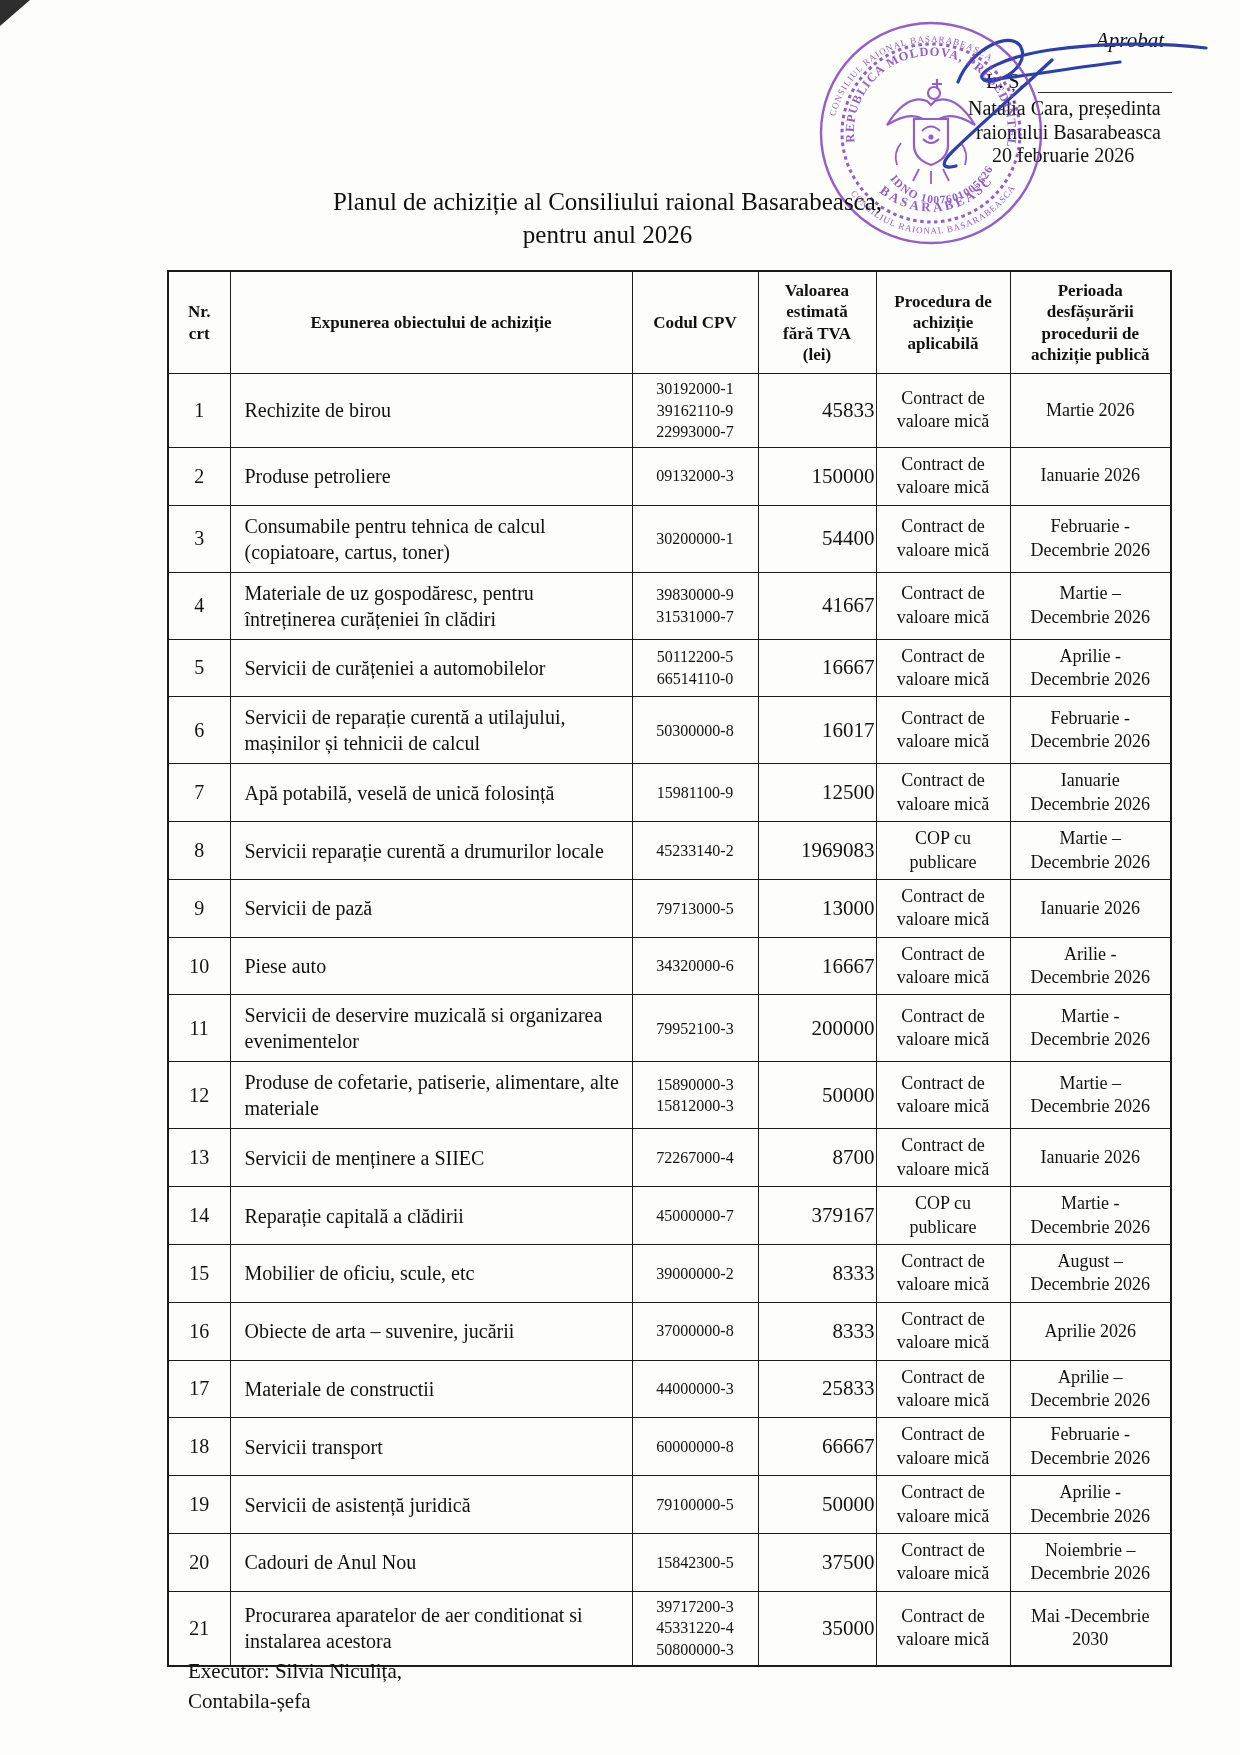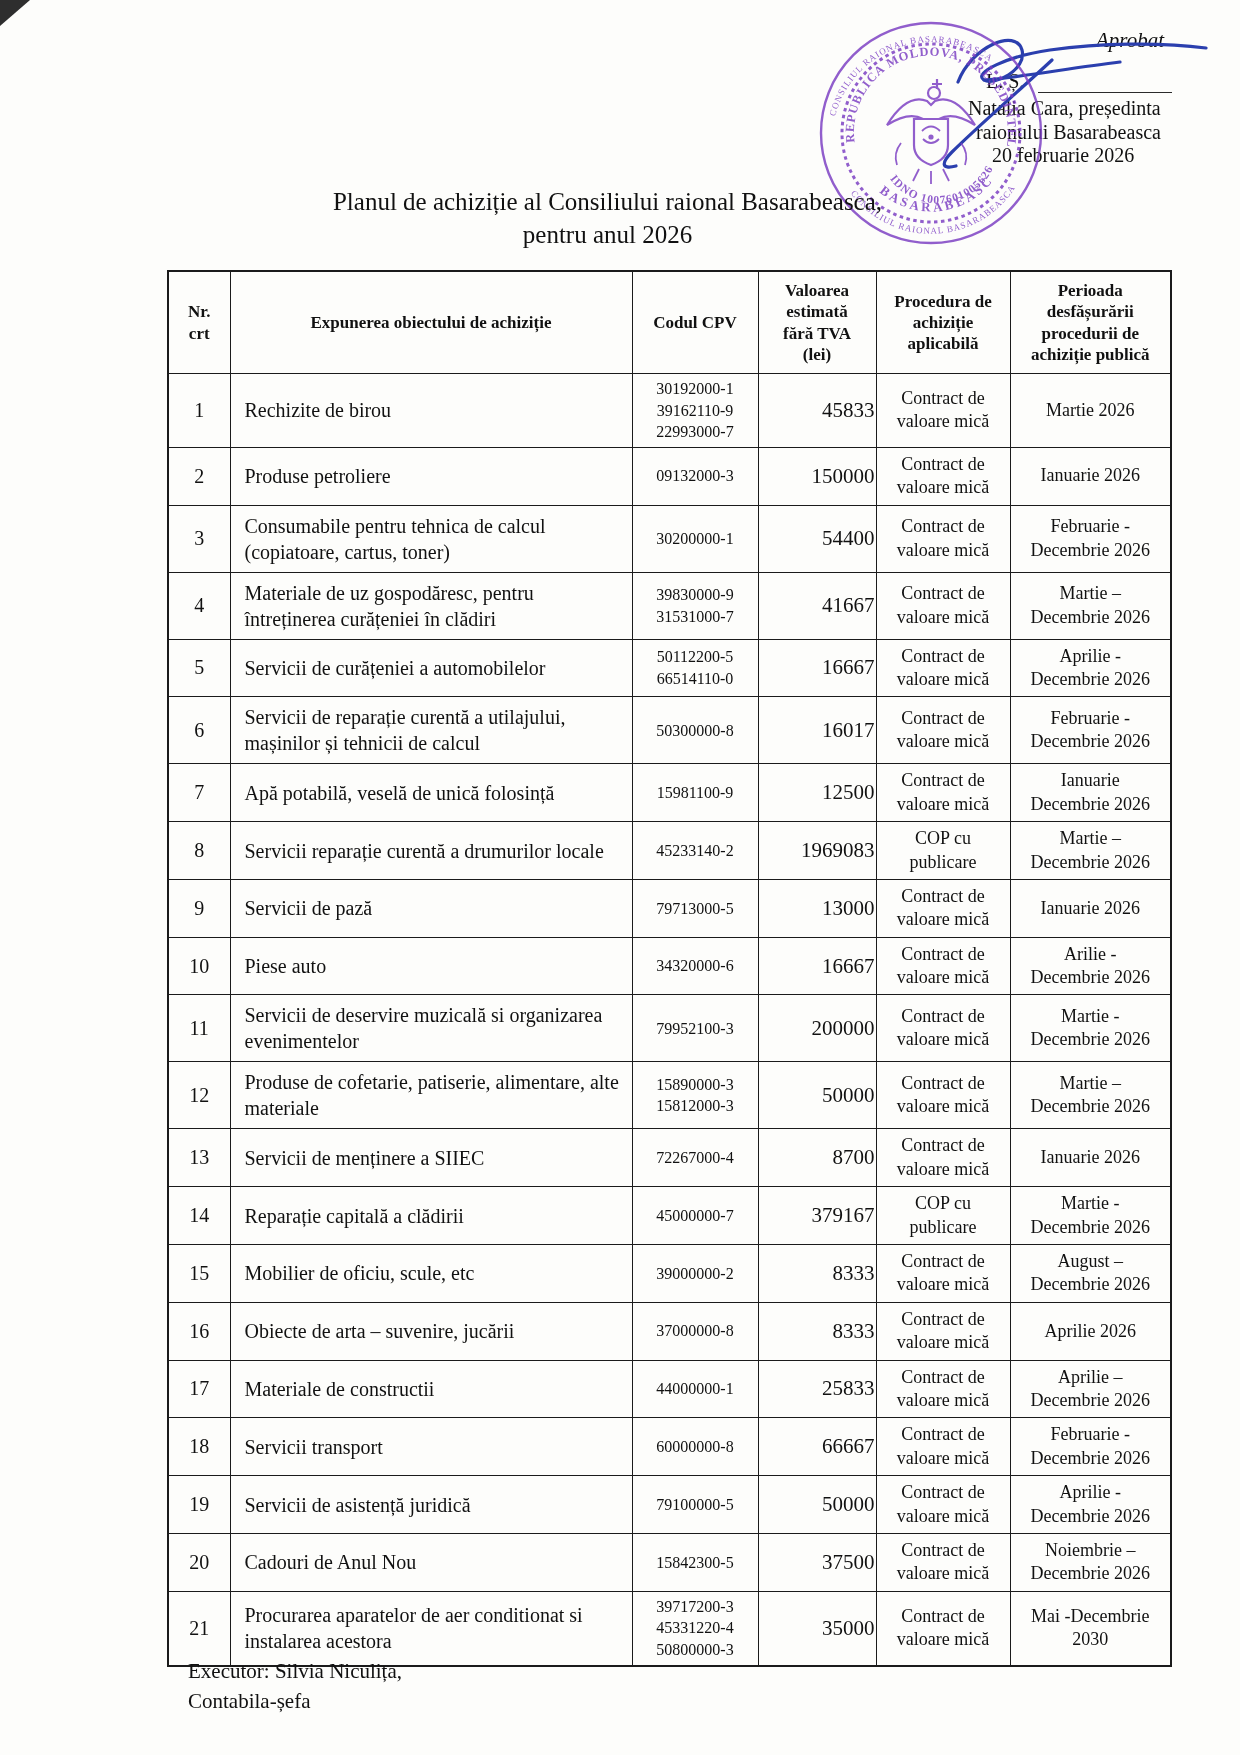--- a/index.html
+++ b/index.html
@@ -299,21 +299,21 @@
         <td class="col-obj">Obiecte de arta – suvenire, jucării</td>
         <td class="col-cpv">37000000-8</td>
         <td class="col-val">8333</td>
         <td class="col-proc">Contract de
 valoare mică</td>
         <td class="col-period">Aprilie 2026</td>
       </tr>
       <tr>
         <td class="col-nr">17</td>
         <td class="col-obj">Materiale de constructii</td>
-        <td class="col-cpv">44000000-1</td>
+        <td class="col-cpv">44000000-3</td>
         <td class="col-val">25833</td>
         <td class="col-proc">Contract de
 valoare mică</td>
         <td class="col-period">Aprilie –
 Decembrie 2026</td>
       </tr>
       <tr>
         <td class="col-nr">18</td>
         <td class="col-obj">Servicii transport</td>
         <td class="col-cpv">60000000-8</td>

